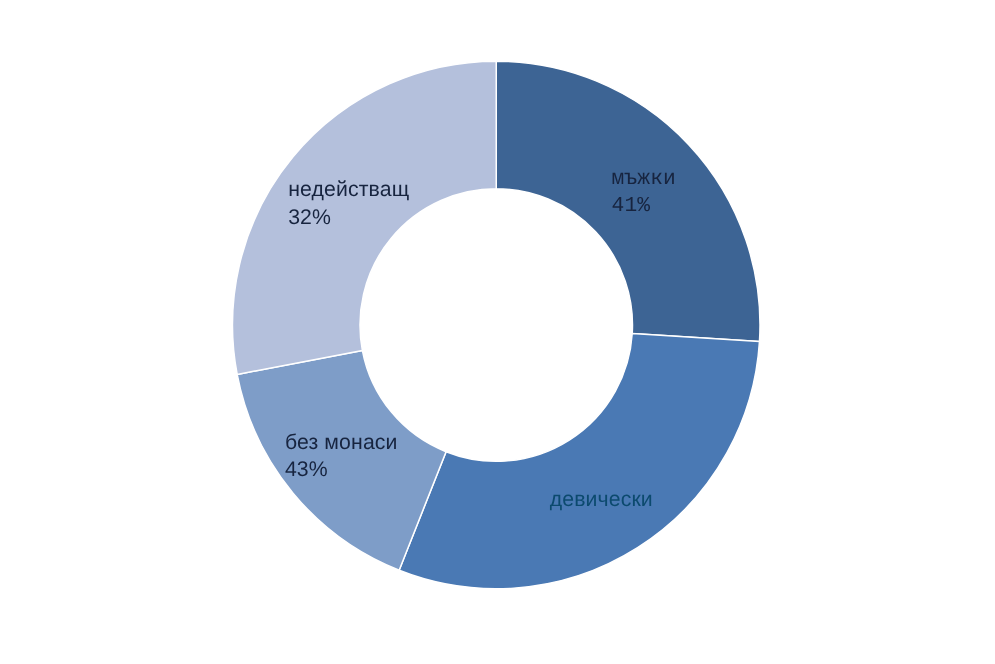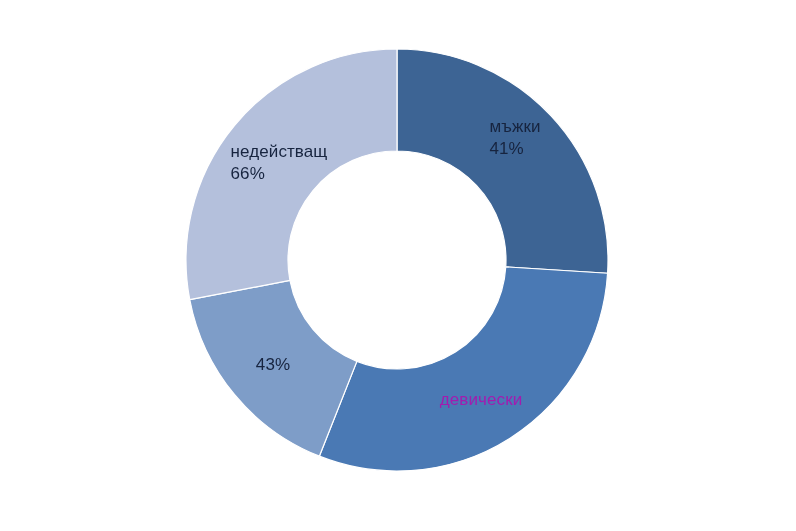--- a/index.html
+++ b/index.html
@@ -52,31 +52,32 @@
 <div id="chart-root">
 
   <svg id="donut-svg" viewBox="0 0 796 531" xmlns="http://www.w3.org/2000/svg" aria-hidden="true">
       <rect x="0" y="0" width="796" height="531" fill="#FFFFFF"></rect>
       <path d="M 397.00 49.00 A 211 211 0 0 1 607.58 273.25 L 505.78 266.84 A 109 109 0 0 0 397.00 151.00 Z" fill="#3D6494" stroke="#FFFFFF" stroke-width="1.2" stroke-linejoin="round"></path>
       <path d="M 607.58 273.25 A 211 211 0 0 1 319.33 456.18 L 356.87 361.35 A 109 109 0 0 0 505.78 266.84 Z" fill="#4A79B4" stroke="#FFFFFF" stroke-width="1.2" stroke-linejoin="round"></path>
       <path d="M 319.33 456.18 A 211 211 0 0 1 189.74 299.54 L 289.93 280.42 A 109 109 0 0 0 356.87 361.35 Z" fill="#7E9DC8" stroke="#FFFFFF" stroke-width="1.2" stroke-linejoin="round"></path>
       <path d="M 189.74 299.54 A 211 211 0 0 1 397.00 49.00 L 397.00 151.00 A 109 109 0 0 0 289.93 280.42 Z" fill="#B4C0DC" stroke="#FFFFFF" stroke-width="1.2" stroke-linejoin="round"></path>
     </svg>
 
-  <div class="slice-label" style="left: 515px; top: 138px; color: rgb(23, 36, 63);">
+  <div class="slice-label" style="left: 515px; top: 155px; color: rgb(23, 36, 63); font-family: Liberation Mono, monospace;">
     <span class="lbl-name">мъжки</span>
     <span class="lbl-value">41%</span>
   </div>
 
-  <div class="slice-label" style="left: 481px; top: 400px; color: #a21caf;">
+  <div class="slice-label" style="left: 481px; top: 400px; color: #0c4a6e;">
     <span class="lbl-name">девически</span>
   </div>
 
   <div class="slice-label" style="left: 273px; top: 365px; color: rgb(23, 36, 63);">
+    <span class="lbl-name">без монаси</span>
     <span class="lbl-value">43%</span>
   </div>
 
   <div class="slice-label" style="left: 279px; top: 163px; color: rgb(23, 36, 63);">
     <span class="lbl-name">недействащ</span>
-    <span class="lbl-value">66%</span>
+    <span class="lbl-value">32%</span>
   </div>
 
 </div>
 
 </body></html>

